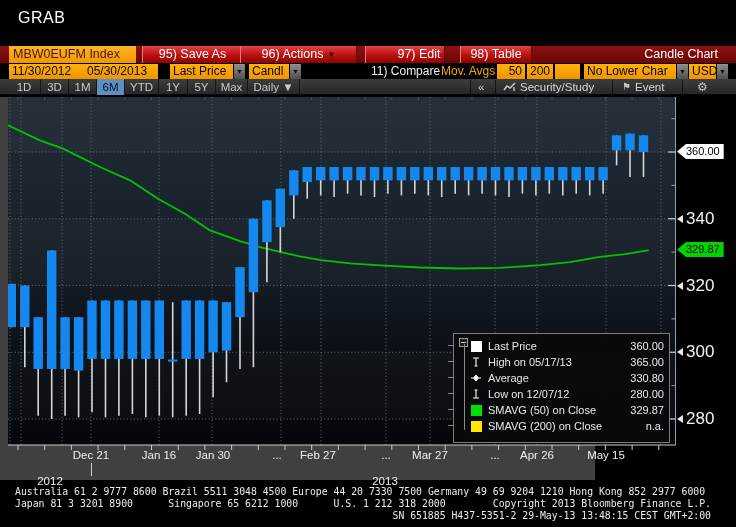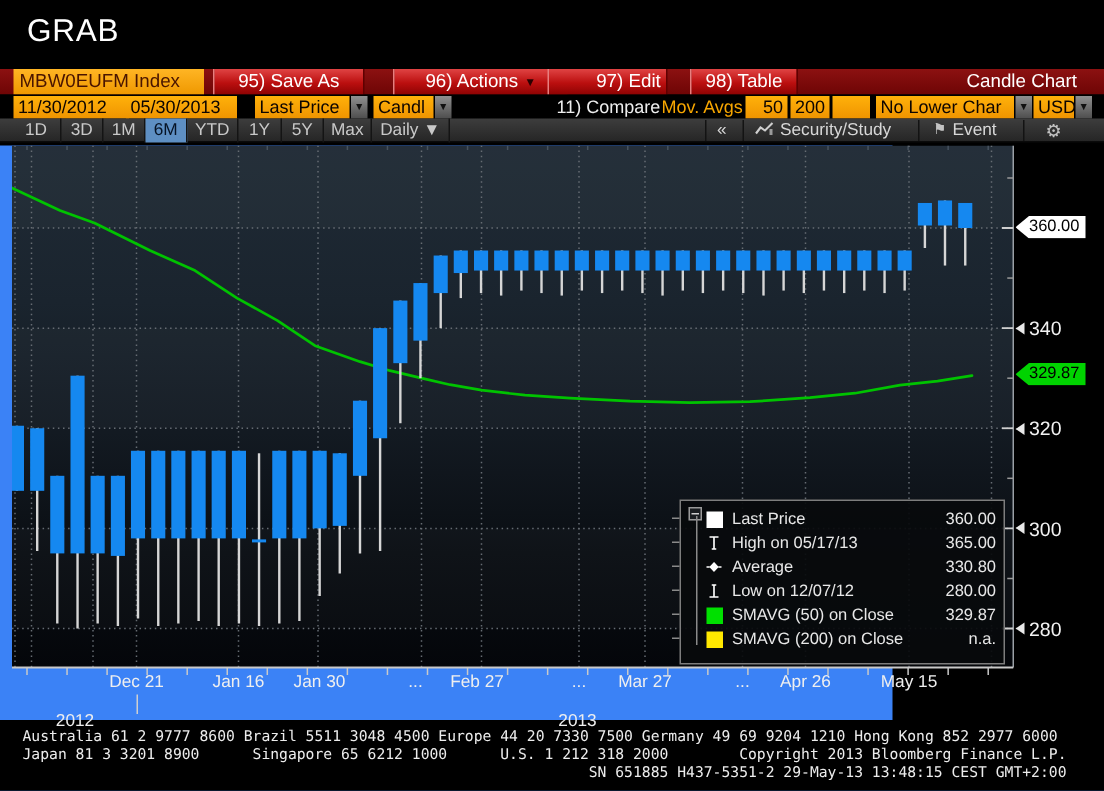--- a/index.html
+++ b/index.html
@@ -1,20 +1,20 @@
 <!DOCTYPE html>
 <html><head>
 <meta charset="utf-8">
 <style>
   html,body{margin:0;padding:0;background:#000;}
   .screen{position:relative;width:736px;height:527px;background:#000;overflow:hidden;
           font-family:"Liberation Sans",sans-serif;-webkit-font-smoothing:none;}
   
   .titlebar{position:absolute;left:0;top:0;width:736px;height:44px;background:#000;}
-  .grab{position:absolute;left:18px;top:9px;color:#fff;font-size:21px;letter-spacing:.5px;}
+  .grab{position:absolute;left:18px;top:9px;color:#fff;font-size:16px;letter-spacing:.5px;}
   
   .menubar{position:absolute;left:0;top:46px;width:736px;height:17px;
            background:linear-gradient(#8c1111,#6e0505);}
   .mb-btn{position:absolute;top:0;height:17px;line-height:17px;text-align:center;color:#fff;
           font-size:12.5px;background:linear-gradient(#e04343,#bb0f0f 55%,#8e0303);
           border-left:1px solid #e87f7f;border-right:1px solid #5f0000;box-sizing:border-box;cursor:default;}
   .mb-dd{display:inline-block;font-size:8px;color:#2b0000;margin-left:4px;transform:translateY(-1px);}
   .ticker{position:absolute;left:9px;top:0;width:127px;height:17px;line-height:17px;
           background:linear-gradient(#ffb524,#ef9800);color:#4a1500;font-size:12.5px;padding-left:4px;box-sizing:border-box;}
   .chart-type{position:absolute;right:18px;top:0;height:17px;line-height:17px;color:#fff;font-size:12.5px;}
@@ -28,25 +28,25 @@
   .ctl-text{position:absolute;top:1px;height:15px;line-height:15px;font-size:12px;color:#eee;}
   
   .tabbar{position:absolute;left:0;top:79px;width:736px;height:16px;
           background:linear-gradient(#3d3d3d,#262626);border-bottom:1px solid #0a0a0a;box-sizing:border-box;}
   .tab{position:absolute;top:0;height:16px;line-height:16px;text-align:center;color:#c9c9c9;
        font-size:11.5px;border-right:1px solid #141414;box-sizing:border-box;cursor:default;}
   .tab.sel{background:#5e8fc3;color:#061325;}
   .tb-right{position:absolute;top:0;height:16px;line-height:16px;color:#d7d7d7;font-size:11.5px;}
   .tb-sep{position:absolute;top:1px;height:14px;width:1px;background:#131313;}
   
-  .chart-area{position:absolute;left:0;top:97px;width:595px;height:383px;background:#3b82f6;}
+  .chart-area{position:absolute;left:0;top:97px;width:595px;height:383px;background:#404040;}
   #chart-svg{position:absolute;left:8px;top:0;}
   .ptag{position:absolute;left:677px;height:15px;line-height:15px;font-size:11px;color:#000;
         padding:0 4px 0 9px;clip-path:polygon(0 50%,9px 0,100% 0,100% 100%,9px 100%);}
-  .plabel{position:absolute;left:677px;display:flex;align-items:center;height:14px;color:#f2f2f2;font-size:13px;}
+  .plabel{position:absolute;left:677px;display:flex;align-items:center;height:14px;color:#f2f2f2;font-size:17px;}
   .plabel .tri{width:0;height:0;border-top:4px solid transparent;border-bottom:4px solid transparent;
                border-right:6px solid #e9e9e9;margin-right:3px;}
   .xlab{position:absolute;top:352px;transform:translateX(-50%);color:#efefef;font-size:11.5px;white-space:nowrap;}
   .ylab{position:absolute;top:378px;transform:translateX(-50%);color:#efefef;font-size:11.5px;}
   .ydiv{position:absolute;top:366px;width:1px;height:13px;background:#cfcfcf;}
   
   .legend{position:absolute;left:453px;top:236px;width:217px;height:110px;
           background:rgba(8,10,12,0.92);border:1px solid #7d7d7d;box-sizing:border-box;}
   .leg-row{position:relative;height:16px;display:flex;align-items:center;padding-left:16px;}
   .leg-rows{position:absolute;left:0;top:4px;width:100%;}
@@ -67,21 +67,21 @@
 <body>
 
 <div class="screen">
 
   <div class="titlebar">
     <span class="grab">GRAB</span>
   </div>
 
   <div class="menubar">
     <span class="ticker">MBW0EUFM Index</span>
-    <span id="mb-buttons"><span class="mb-btn" style="left: 142px; width: 101px;">95) Save As</span><span class="mb-btn" style="left: 262px; width: 117px;">96) Actions<span class="mb-dd">▼</span></span><span class="mb-btn" style="left: 365px; width: 80px; padding-left: 28px;">97) Edit<span class="mb-dd">▼</span></span><span class="mb-btn" style="left: 460px; width: 72px;">98) Table</span></span>
+    <span id="mb-buttons"><span class="mb-btn" style="left: 142px; width: 101px;">95) Save As</span><span class="mb-btn" style="left: 240px; width: 117px;">96) Actions<span class="mb-dd">▼</span></span><span class="mb-btn" style="left: 365px; width: 80px; padding-left: 28px;">97) Edit<span class="mb-dd">▼</span></span><span class="mb-btn" style="left: 460px; width: 72px;">98) Table</span></span>
     <span class="chart-type">Candle Chart</span>
   </div>
 
   <div class="controlbar">
     <span class="amber" style="left:9px;width:77px;">11/30/2012</span>
     <span class="ctl-text" style="left:87px;color:#e33;">-</span>
     <span class="amber" style="left:84px;width:74px;">05/30/2013</span>
     <span class="amber" style="left:170px;width:63px;">Last Price</span>
     <span class="ddbtn" style="left:234px;">▼</span>
     <span class="amber" style="left:249px;width:40px;">Candl</span>

